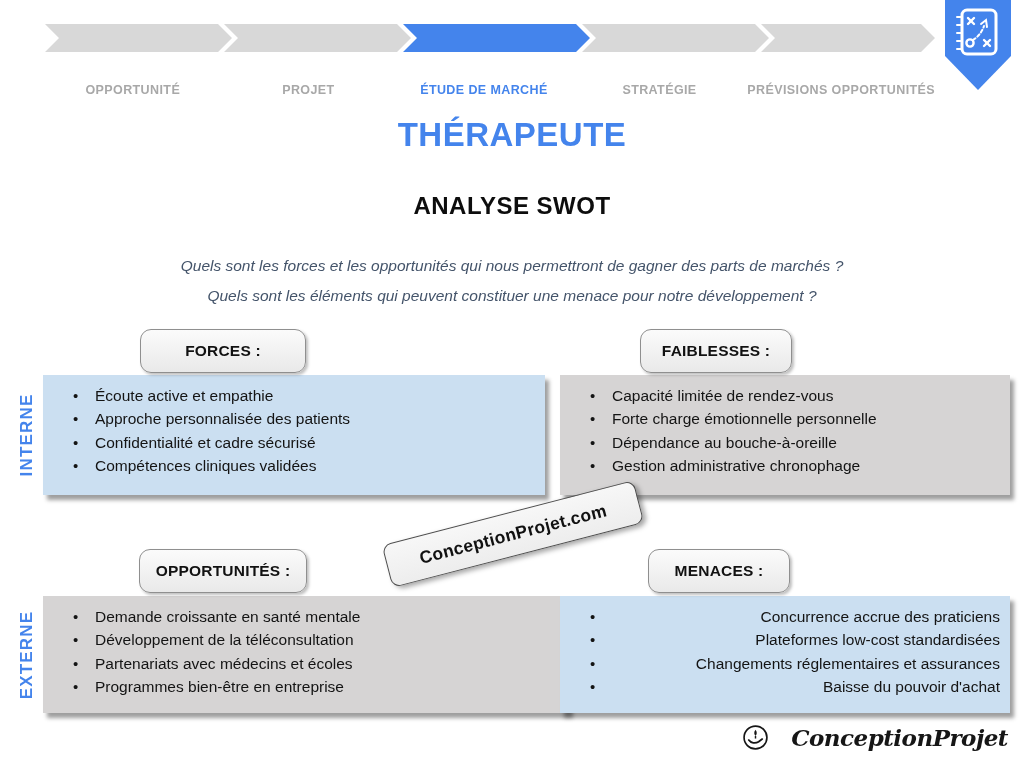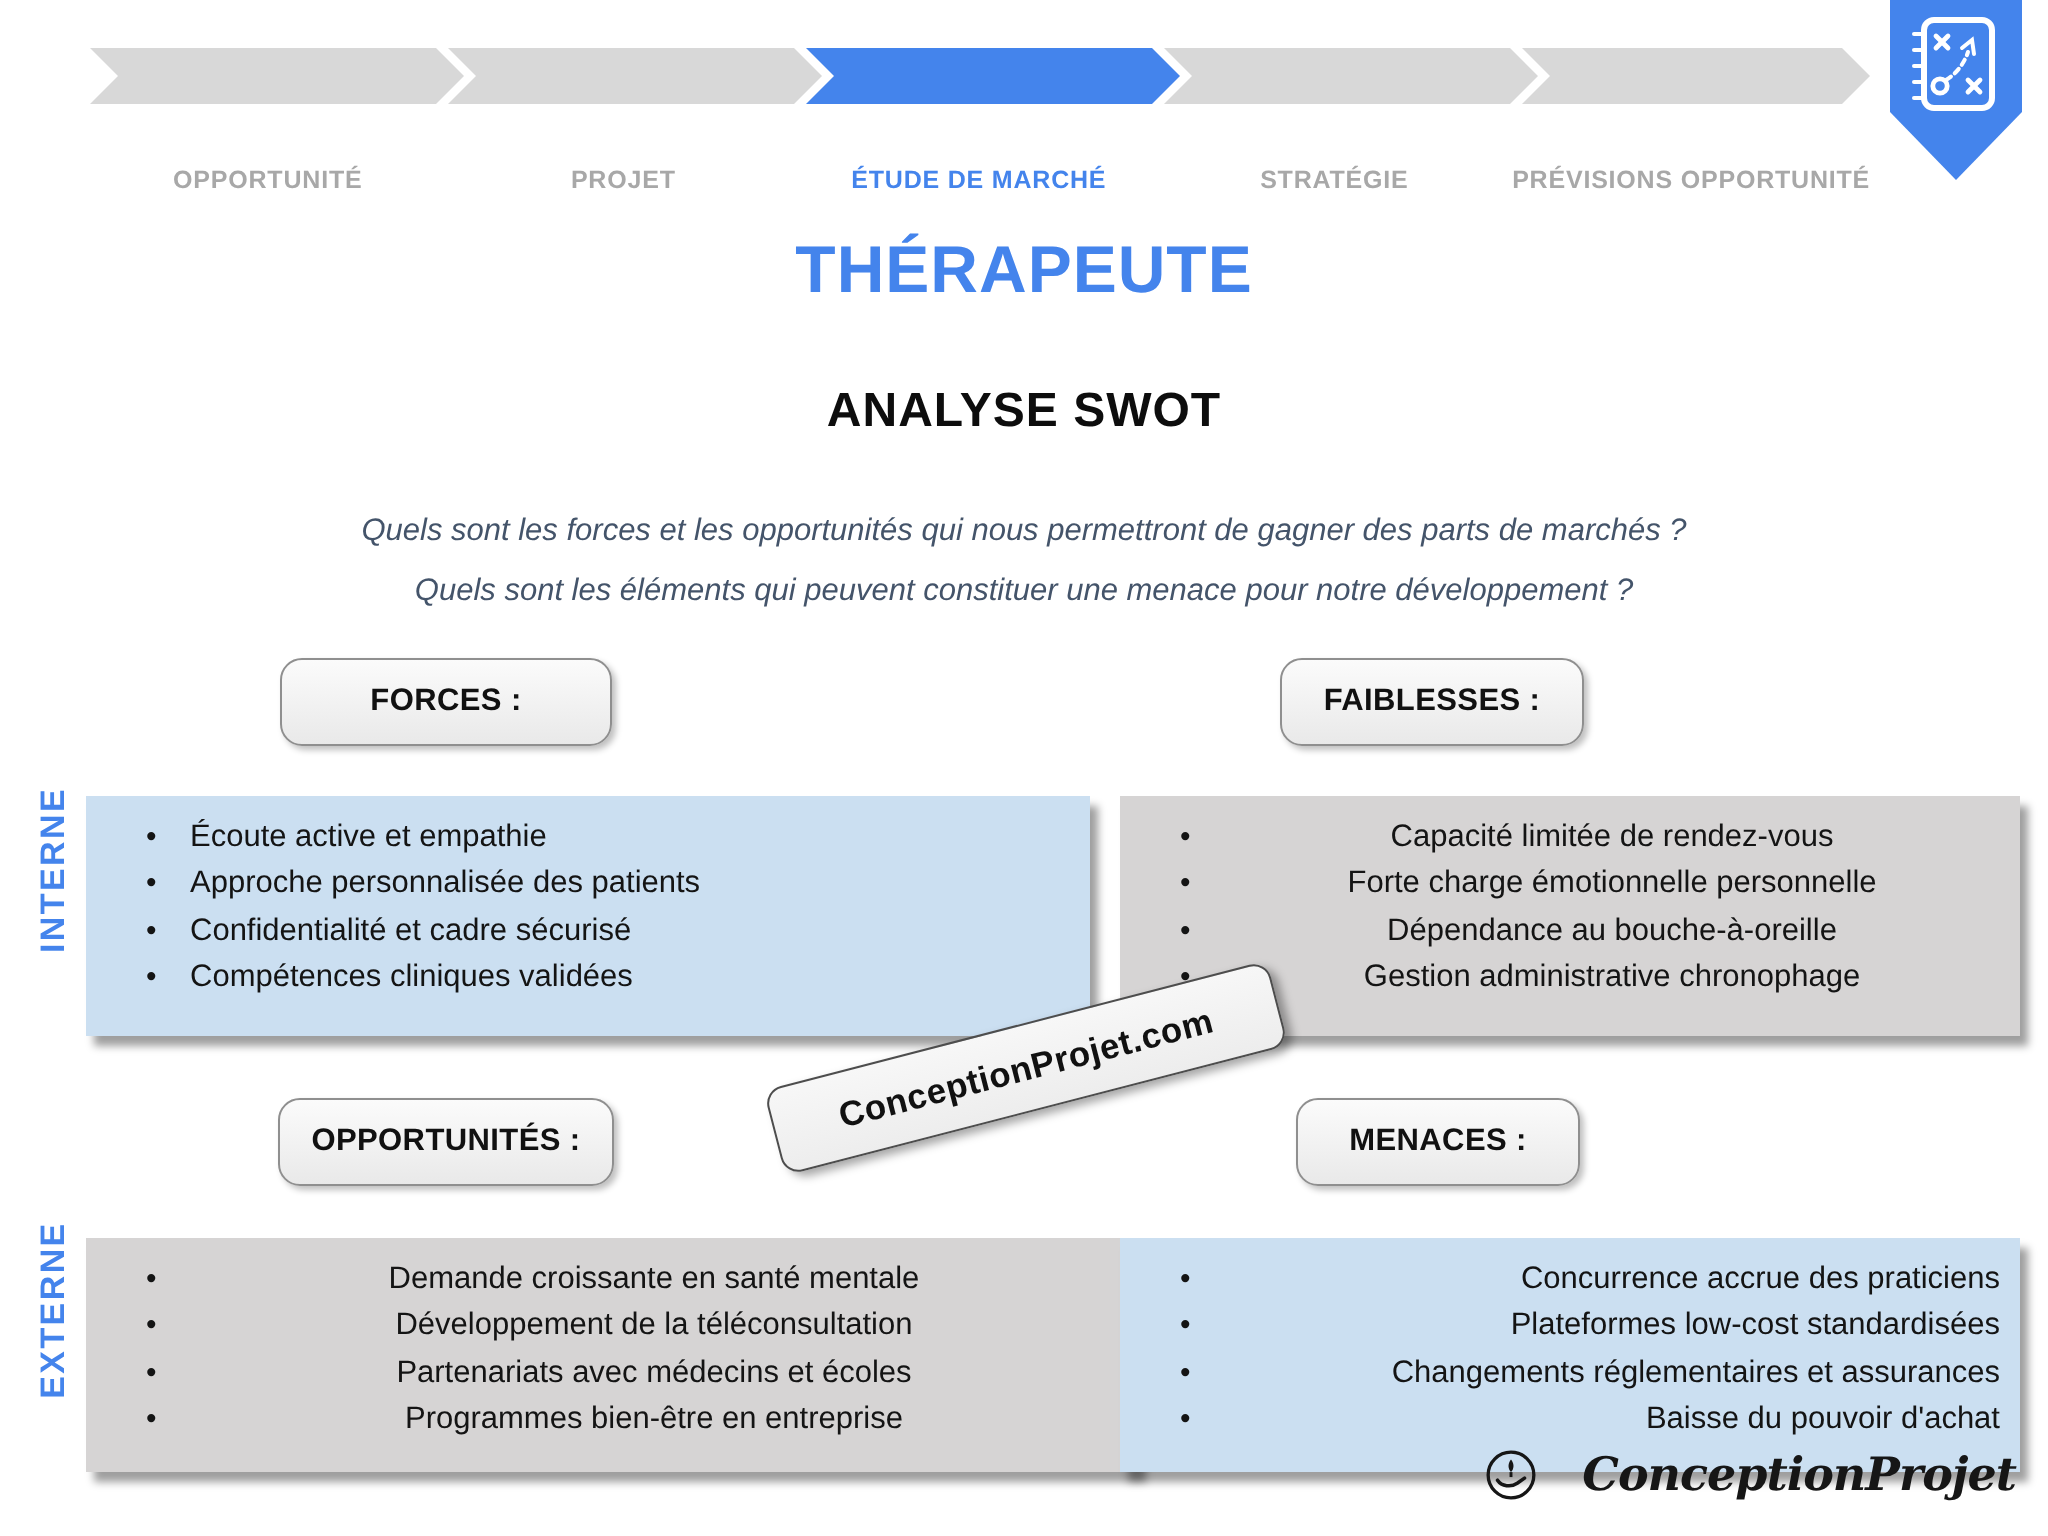--- a/index.html
+++ b/index.html
@@ -58,24 +58,23 @@
   .pill-forces{left:140px;top:329px;width:166px;}
   .pill-faiblesses{left:640px;top:329px;width:152px;}
   .pill-opportunites{left:139px;top:549px;width:168px;}
   .pill-menaces{left:648px;top:549px;width:142px;}
 
   
   .content-box{
     position:absolute;z-index:1;
     box-shadow:4px 5px 4px rgba(0,0,0,.38);
     padding:9px 10px 0 0;
-    margin-top:23px;
   }
   .box-blue{background:var(--box-blue);}
-  .box-gray{background:var(--box-gray);text-align:center;}
+  .box-gray{background:var(--box-gray);}
   .box-forces{left:43px;top:375px;width:502px;height:120px;}
   .box-faiblesses{left:560px;top:375px;width:450px;height:120px;}
   .box-opportunites{left:43px;top:596px;width:526px;height:117px;}
   .box-menaces{left:560px;top:596px;width:450px;height:117px;text-align:right;}
   .content-box ul{list-style:none;}
   .content-box li{
     position:relative;padding-left:52px;font-size:15.5px;line-height:23.4px;color:#141414;
   }
   .content-box li::before{
     content:"•";position:absolute;left:30px;top:0;font-size:15px;color:#141414;
@@ -120,21 +119,21 @@
     <polygon class="chev" points="179,0 352,0 366,14 352,28 179,28 193,14"></polygon>
     <polygon class="chev active" points="358,0 531,0 545,14 531,28 358,28 372,14"></polygon>
     <polygon class="chev" points="537,0 710,0 724,14 710,28 537,28 551,14"></polygon>
     <polygon class="chev" points="716,0 876,0 890,14 876,28 716,28 730,14"></polygon>
   </svg>
   <div class="step-labels">
     <div class="step-label">OPPORTUNITÉ</div>
     <div class="step-label">PROJET</div>
     <div class="step-label active">ÉTUDE DE MARCHÉ</div>
     <div class="step-label">STRATÉGIE</div>
-    <div class="step-label">PRÉVISIONS OPPORTUNITÉ</div>
+    <div class="step-label">PRÉVISIONS OPPORTUNITÉS</div>
   </div>
 
   <svg class="badge" viewBox="0 0 66 92">
     <path d="M0,0 H66 V56 L33,90 L0,56 Z" fill="var(--accent)"></path>
     <g stroke="#ffffff" fill="none" stroke-linecap="round">
       <rect x="17" y="10" width="34" height="44" rx="5" stroke-width="3"></rect>
       <line x1="12" y1="17" x2="17" y2="17" stroke-width="2"></line>
       <line x1="12" y1="25" x2="17" y2="25" stroke-width="2"></line>
       <line x1="12" y1="33" x2="17" y2="33" stroke-width="2"></line>
       <line x1="12" y1="41" x2="17" y2="41" stroke-width="2"></line>

